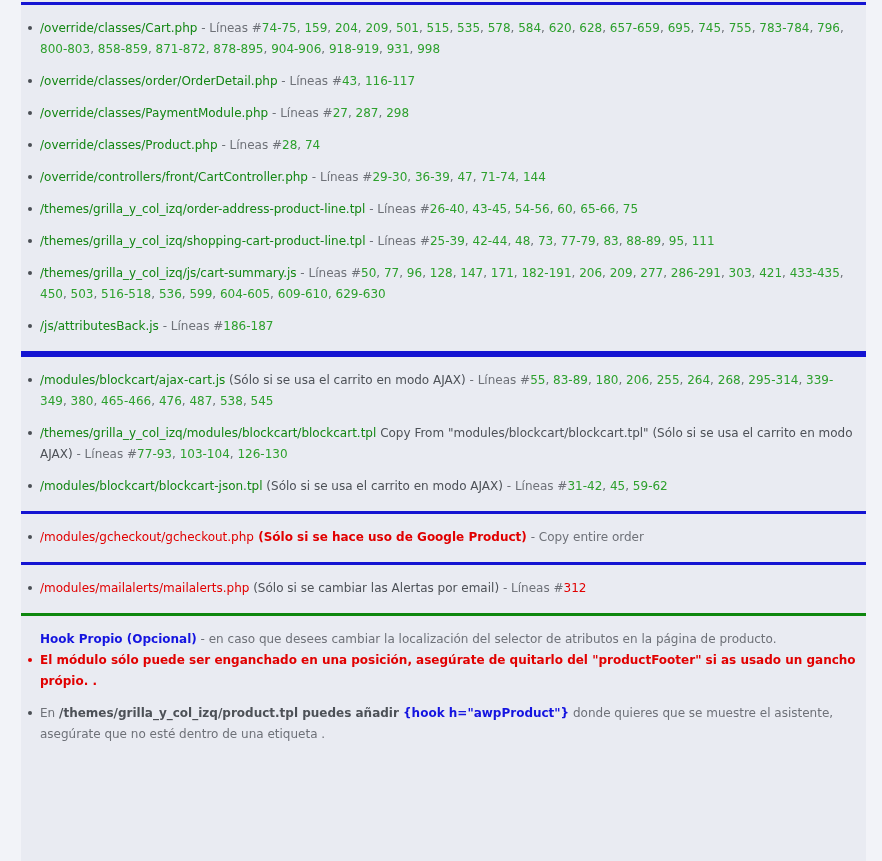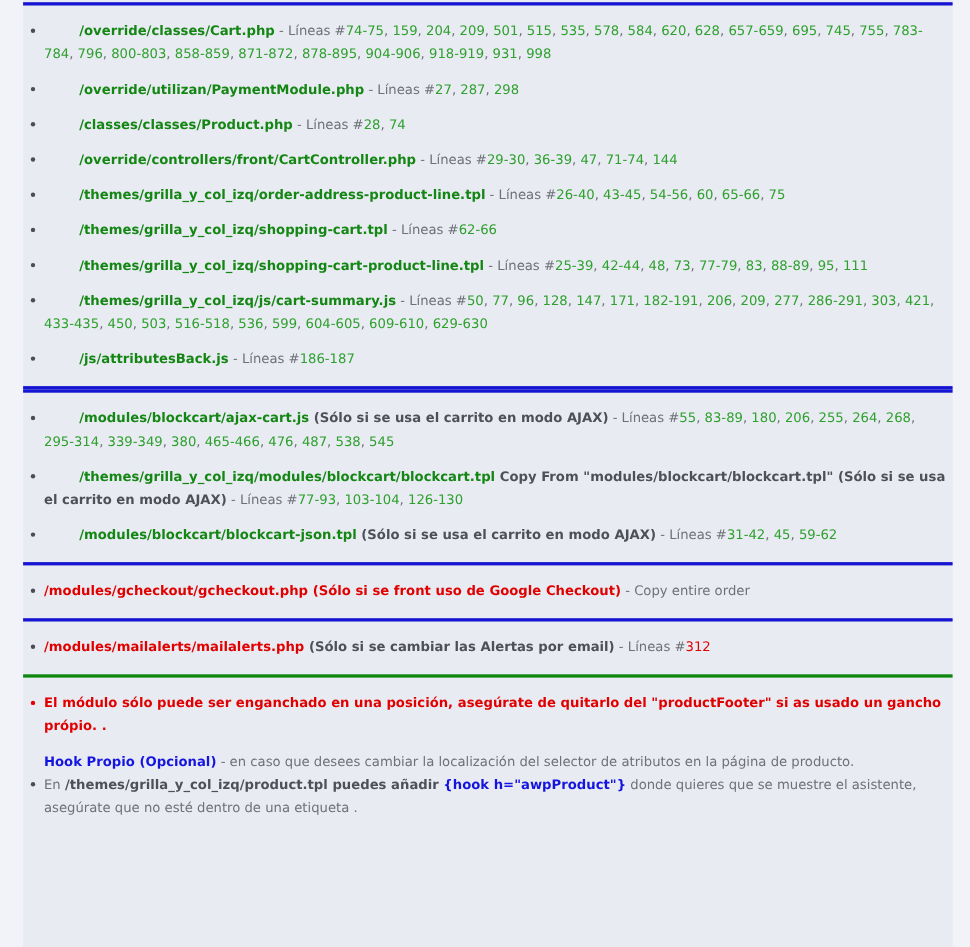--- a/index.html
+++ b/index.html
@@ -33,60 +33,60 @@
   .bullet {
     position: absolute;
     left: 2px;
     top: 8px;
     width: 4px;
     height: 4px;
     border-radius: 50%;
     background: #4a4e54;
   }
   .bullet-red { background: var(--red, #e10000); }
-  .c-path     { color: var(--path-green, #138613); font-weight: bold; margin-left: 32px; }
-  .c-pathred  { color: var(--red, #e10000); font-weight: bold; }
+  .c-path     { color: var(--path-green, #138613); font-weight: normal; }
+  .c-pathred  { color: var(--red, #e10000); font-weight: normal; }
   .c-plain    { color: var(--text-gray, #6e7178); }
-  .c-boldgray { color: var(--bold-gray, #4d5157); font-weight: bold; }
+  .c-boldgray { color: var(--bold-gray, #4d5157); font-weight: normal; }
   .c-bolddark { color: var(--bold-gray, #4d5157); font-weight: bold; }
   .c-boldred  { color: var(--red, #e10000); font-weight: bold; }
   .c-boldblue { color: var(--blue, #1414e0); font-weight: bold; }
   .c-num      { color: var(--num-green, #2da02d); }
   .c-red-num  { color: var(--red, #e10000); margin-top: 32px; }
 </style>
 </head>
 <body>
 
 <div class="content-wrapper">
     <div class="divider divider-blue"></div>
     <div class="section-items">
       <div class="item"><span class="bullet"></span><span class="c-path">/override/classes/Cart.php</span><span class="c-plain"> - Líneas #</span><span><span class="c-num">74-75</span><span class="c-plain">, </span><span class="c-num">159</span><span class="c-plain">, </span><span class="c-num">204</span><span class="c-plain">, </span><span class="c-num">209</span><span class="c-plain">, </span><span class="c-num">501</span><span class="c-plain">, </span><span class="c-num">515</span><span class="c-plain">, </span><span class="c-num">535</span><span class="c-plain">, </span><span class="c-num">578</span><span class="c-plain">, </span><span class="c-num">584</span><span class="c-plain">, </span><span class="c-num">620</span><span class="c-plain">, </span><span class="c-num">628</span><span class="c-plain">, </span><span class="c-num">657-659</span><span class="c-plain">, </span><span class="c-num">695</span><span class="c-plain">, </span><span class="c-num">745</span><span class="c-plain">, </span><span class="c-num">755</span><span class="c-plain">, </span><span class="c-num">783-784</span><span class="c-plain">, </span><span class="c-num">796</span><span class="c-plain">, </span><span class="c-num">800-803</span><span class="c-plain">, </span><span class="c-num">858-859</span><span class="c-plain">, </span><span class="c-num">871-872</span><span class="c-plain">, </span><span class="c-num">878-895</span><span class="c-plain">, </span><span class="c-num">904-906</span><span class="c-plain">, </span><span class="c-num">918-919</span><span class="c-plain">, </span><span class="c-num">931</span><span class="c-plain">, </span><span class="c-num">998</span></span></div>
-      <div class="item"><span class="bullet"></span><span class="c-path">/override/utilizan/PaymentModule.php</span><span class="c-plain"> - Líneas #</span><span><span class="c-num">27</span><span class="c-plain">, </span><span class="c-num">287</span><span class="c-plain">, </span><span class="c-num">298</span></span></div>
-      <div class="item"><span class="bullet"></span><span class="c-path">/classes/classes/Product.php</span><span class="c-plain"> - Líneas #</span><span><span class="c-num">28</span><span class="c-plain">, </span><span class="c-num">74</span></span></div>
+      <div class="item"><span class="bullet"></span><span class="c-path">/override/classes/order/OrderDetail.php</span><span class="c-plain"> - Líneas #</span><span><span class="c-num">43</span><span class="c-plain">, </span><span class="c-num">116-117</span></span></div>
+      <div class="item"><span class="bullet"></span><span class="c-path">/override/classes/PaymentModule.php</span><span class="c-plain"> - Líneas #</span><span><span class="c-num">27</span><span class="c-plain">, </span><span class="c-num">287</span><span class="c-plain">, </span><span class="c-num">298</span></span></div>
+      <div class="item"><span class="bullet"></span><span class="c-path">/override/classes/Product.php</span><span class="c-plain"> - Líneas #</span><span><span class="c-num">28</span><span class="c-plain">, </span><span class="c-num">74</span></span></div>
       <div class="item"><span class="bullet"></span><span class="c-path">/override/controllers/front/CartController.php</span><span class="c-plain"> - Líneas #</span><span><span class="c-num">29-30</span><span class="c-plain">, </span><span class="c-num">36-39</span><span class="c-plain">, </span><span class="c-num">47</span><span class="c-plain">, </span><span class="c-num">71-74</span><span class="c-plain">, </span><span class="c-num">144</span></span></div>
       <div class="item"><span class="bullet"></span><span class="c-path">/themes/grilla_y_col_izq/order-address-product-line.tpl</span><span class="c-plain"> - Líneas #</span><span><span class="c-num">26-40</span><span class="c-plain">, </span><span class="c-num">43-45</span><span class="c-plain">, </span><span class="c-num">54-56</span><span class="c-plain">, </span><span class="c-num">60</span><span class="c-plain">, </span><span class="c-num">65-66</span><span class="c-plain">, </span><span class="c-num">75</span></span></div>
-      <div class="item"><span class="bullet"></span><span class="c-path">/themes/grilla_y_col_izq/shopping-cart.tpl</span><span class="c-plain"> - Líneas #</span><span><span class="c-num">62-66</span></span></div>
       <div class="item"><span class="bullet"></span><span class="c-path">/themes/grilla_y_col_izq/shopping-cart-product-line.tpl</span><span class="c-plain"> - Líneas #</span><span><span class="c-num">25-39</span><span class="c-plain">, </span><span class="c-num">42-44</span><span class="c-plain">, </span><span class="c-num">48</span><span class="c-plain">, </span><span class="c-num">73</span><span class="c-plain">, </span><span class="c-num">77-79</span><span class="c-plain">, </span><span class="c-num">83</span><span class="c-plain">, </span><span class="c-num">88-89</span><span class="c-plain">, </span><span class="c-num">95</span><span class="c-plain">, </span><span class="c-num">111</span></span></div>
       <div class="item"><span class="bullet"></span><span class="c-path">/themes/grilla_y_col_izq/js/cart-summary.js</span><span class="c-plain"> - Líneas #</span><span><span class="c-num">50</span><span class="c-plain">, </span><span class="c-num">77</span><span class="c-plain">, </span><span class="c-num">96</span><span class="c-plain">, </span><span class="c-num">128</span><span class="c-plain">, </span><span class="c-num">147</span><span class="c-plain">, </span><span class="c-num">171</span><span class="c-plain">, </span><span class="c-num">182-191</span><span class="c-plain">, </span><span class="c-num">206</span><span class="c-plain">, </span><span class="c-num">209</span><span class="c-plain">, </span><span class="c-num">277</span><span class="c-plain">, </span><span class="c-num">286-291</span><span class="c-plain">, </span><span class="c-num">303</span><span class="c-plain">, </span><span class="c-num">421</span><span class="c-plain">, </span><span class="c-num">433-435</span><span class="c-plain">, </span><span class="c-num">450</span><span class="c-plain">, </span><span class="c-num">503</span><span class="c-plain">, </span><span class="c-num">516-518</span><span class="c-plain">, </span><span class="c-num">536</span><span class="c-plain">, </span><span class="c-num">599</span><span class="c-plain">, </span><span class="c-num">604-605</span><span class="c-plain">, </span><span class="c-num">609-610</span><span class="c-plain">, </span><span class="c-num">629-630</span></span></div>
       <div class="item"><span class="bullet"></span><span class="c-path">/js/attributesBack.js</span><span class="c-plain"> - Líneas #</span><span><span class="c-num">186-187</span></span></div>
     </div>
     <div class="divider divider-blue"></div>
     <div class="divider divider-blue"></div>
     <div class="section-items">
       <div class="item"><span class="bullet"></span><span class="c-path">/modules/blockcart/ajax-cart.js</span><span class="c-boldgray"> (Sólo si se usa el carrito en modo AJAX)</span><span class="c-plain"> - Líneas #</span><span><span class="c-num">55</span><span class="c-plain">, </span><span class="c-num">83-89</span><span class="c-plain">, </span><span class="c-num">180</span><span class="c-plain">, </span><span class="c-num">206</span><span class="c-plain">, </span><span class="c-num">255</span><span class="c-plain">, </span><span class="c-num">264</span><span class="c-plain">, </span><span class="c-num">268</span><span class="c-plain">, </span><span class="c-num">295-314</span><span class="c-plain">, </span><span class="c-num">339-349</span><span class="c-plain">, </span><span class="c-num">380</span><span class="c-plain">, </span><span class="c-num">465-466</span><span class="c-plain">, </span><span class="c-num">476</span><span class="c-plain">, </span><span class="c-num">487</span><span class="c-plain">, </span><span class="c-num">538</span><span class="c-plain">, </span><span class="c-num">545</span></span></div>
       <div class="item"><span class="bullet"></span><span class="c-path">/themes/grilla_y_col_izq/modules/blockcart/blockcart.tpl</span><span class="c-boldgray"> Copy From "modules/blockcart/blockcart.tpl" (Sólo si se usa el carrito en modo AJAX)</span><span class="c-plain"> - Líneas #</span><span><span class="c-num">77-93</span><span class="c-plain">, </span><span class="c-num">103-104</span><span class="c-plain">, </span><span class="c-num">126-130</span></span></div>
       <div class="item"><span class="bullet"></span><span class="c-path">/modules/blockcart/blockcart-json.tpl</span><span class="c-boldgray"> (Sólo si se usa el carrito en modo AJAX)</span><span class="c-plain"> - Líneas #</span><span><span class="c-num">31-42</span><span class="c-plain">, </span><span class="c-num">45</span><span class="c-plain">, </span><span class="c-num">59-62</span></span></div>
     </div>
     <div class="divider divider-blue"></div>
     <div class="section-items">
-      <div class="item"><span class="bullet"></span><span class="c-pathred">/modules/gcheckout/gcheckout.php</span><span class="c-boldred"> (Sólo si se front uso de Google Checkout)</span><span class="c-plain"> - Copy entire order</span></div>
+      <div class="item"><span class="bullet"></span><span class="c-pathred">/modules/gcheckout/gcheckout.php</span><span class="c-boldred"> (Sólo si se hace uso de Google Product)</span><span class="c-plain"> - Copy entire order</span></div>
     </div>
     <div class="divider divider-blue"></div>
     <div class="section-items">
       <div class="item"><span class="bullet"></span><span class="c-pathred">/modules/mailalerts/mailalerts.php</span><span class="c-boldgray"> (Sólo si se cambiar las Alertas por email)</span><span class="c-plain"> - Líneas #</span><span><span class="c-red-num">312</span></span></div>
     </div>
     <div class="divider divider-green"></div>
     <div class="section-items">
+      <div class="item tight"><span class="c-boldblue">Hook Propio (Opcional)</span><span class="c-plain"> - en caso que desees cambiar la localización del selector de atributos en la página de producto.</span></div>
       <div class="item"><span class="bullet bullet-red"></span><span class="c-boldred">El módulo sólo puede ser enganchado en una posición, asegúrate de quitarlo del "productFooter" si as usado un gancho própio. .</span></div>
-      <div class="item tight"><span class="c-boldblue">Hook Propio (Opcional)</span><span class="c-plain"> - en caso que desees cambiar la localización del selector de atributos en la página de producto.</span></div>
       <div class="item"><span class="bullet"></span><span class="c-plain">En </span><span class="c-bolddark">/themes/grilla_y_col_izq/product.tpl puedes añadir </span><span class="c-boldblue"> {hook h="awpProduct"}</span><span class="c-plain"> donde quieres que se muestre el asistente, asegúrate que no esté dentro de una etiqueta .</span></div>
     </div>
   </div>
 
 </body></html>

